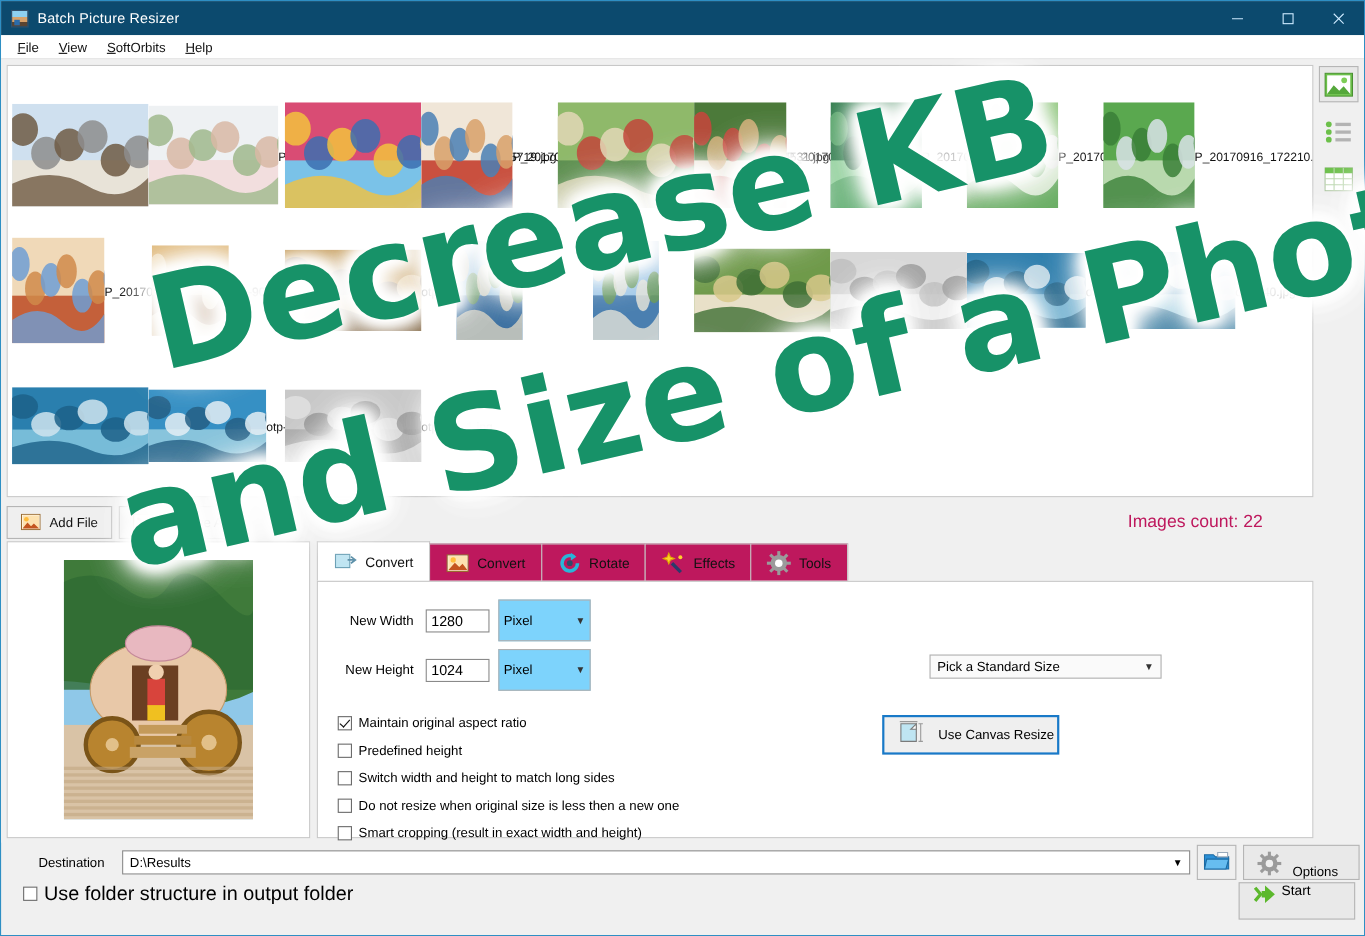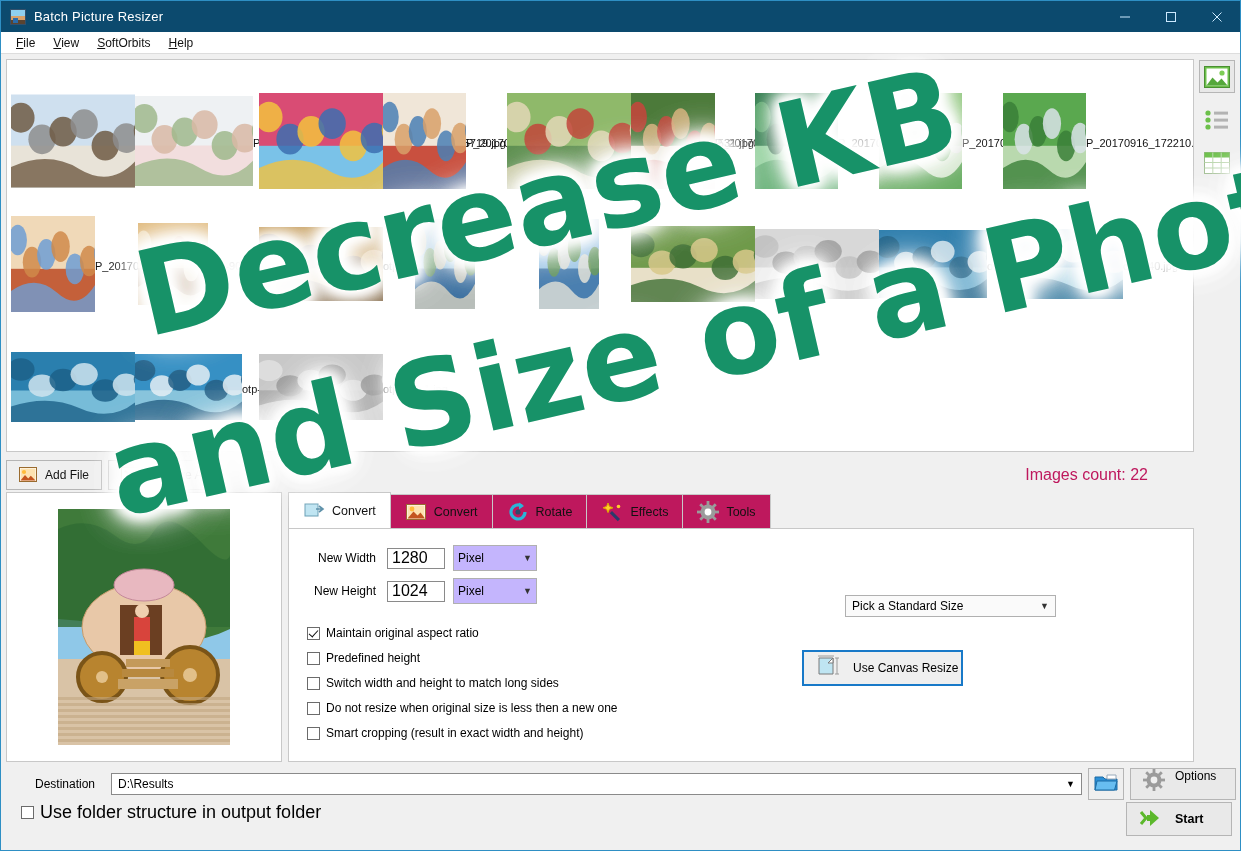--- a/index.html
+++ b/index.html
@@ -109,24 +109,24 @@
   }
   .tab.active { background:#fff; height:36px; }
   .tab .ticon { width:22px; height:22px; flex:0 0 22px; }
   .tabbody {
     flex:1; background:#fff; border:1px solid #c8c8c8; padding:16px 0 0 0; min-height:0;
   }
   .fieldrow { display:flex; align-items:center; margin-bottom:7px; padding-left:18px; }
   .flabel { width:80px; text-align:right; font-size:12px; padding-right:11px; }
   .tinput {
     width:58px; height:21px; border:1px solid #8a8a8a; background:#fff;
-    font-size:16px; padding:1px 4px; font-family:"Liberation Sans", sans-serif;
+    font-size:13px; padding:1px 4px; font-family:"Liberation Sans", sans-serif;
   }
   .tselect {
-    width:84px; height:26px; border:1px solid #b0b0b0; background:#c4b5fd;
+    width:84px; height:38px; border:1px solid #b0b0b0; background:#7dd3fc;
     font-size:12px; display:flex; align-items:center; padding:0 4px; margin-left:8px;
     position:relative;
   }
   .tselect .cv { margin-left:auto; font-size:9px; color:#333; }
   .bigselect {
     position:absolute; left:556px; top:50px; width:211px; height:22px;
     border:1px solid #b0b0b0; background:#fafafa; font-size:12px;
     display:flex; align-items:center; padding:0 6px;
   }
   .bigselect .cv { margin-left:auto; font-size:9px; color:#333; }
@@ -153,28 +153,28 @@
     flex:1; height:22px; border:1px solid #8a8a8a; background:#fff;
     display:flex; align-items:center; padding:0 6px; font-size:12px; min-width:0;
   }
   .dcombo .cv { margin-left:auto; font-size:9px; }
   .folderbtn {
     width:36px; height:32px; border:1px solid #b5b5b5; background:#efefef;
     display:flex; align-items:center; justify-content:center; flex:0 0 36px;
   }
   .bigbtn {
     width:106px; height:32px; border:1px solid #b5b5b5; background:#e9e9e9;
-    display:flex; align-items:flex-start; gap:10px; padding-left:12px; font-size:12px; flex:0 0 106px;
+    display:flex; align-items:flex-end; gap:10px; padding-left:12px; font-size:12px; flex:0 0 106px;
   }
   .botrow { height:48px; flex:0 0 48px; display:flex; align-items:flex-start; padding:0 4px 0 6px; }
   .botleft { flex:1; display:flex; align-items:center; padding-left:14px; font-size:18px; }
   .startbtn {
     width:106px; height:34px; border:1px solid #b5b5b5; background:#e9e9e9;
-    display:flex; align-items:center; gap:10px; padding-left:12px;
-    font-size:12.5px; font-weight:bold; flex:0 0 106px; margin-left:auto; margin-right:4px;
+    display:flex; padding-left:12px;
+    font-size:12.5px; font-weight:normal; flex:0 0 106px; margin-left:auto; margin-right:4px;
   }
 
   
   .watermark {
     position:absolute; left:0; top:0; width:1241px; height:851px;
     pointer-events:none; z-index:50;
   }
   .wm-line {
     position:absolute; white-space:nowrap;
     font-family:"DejaVu Sans", sans-serif; font-weight:bold;

